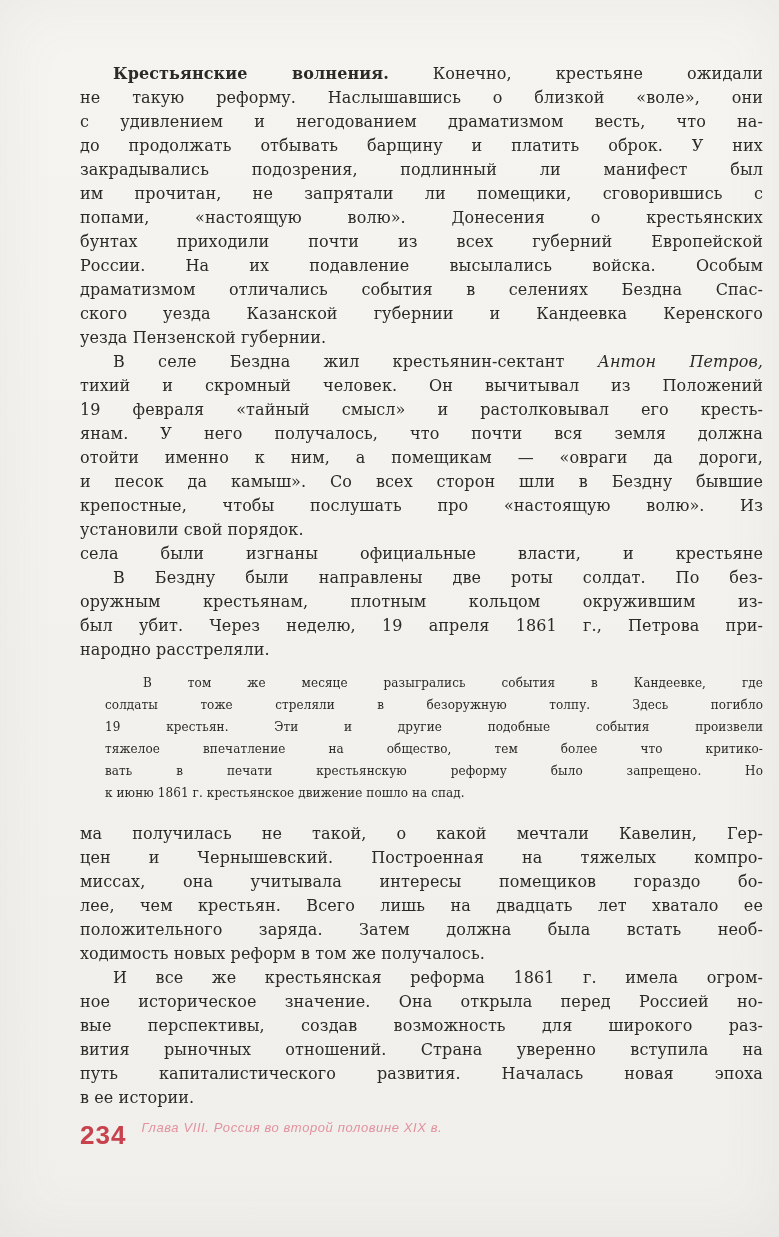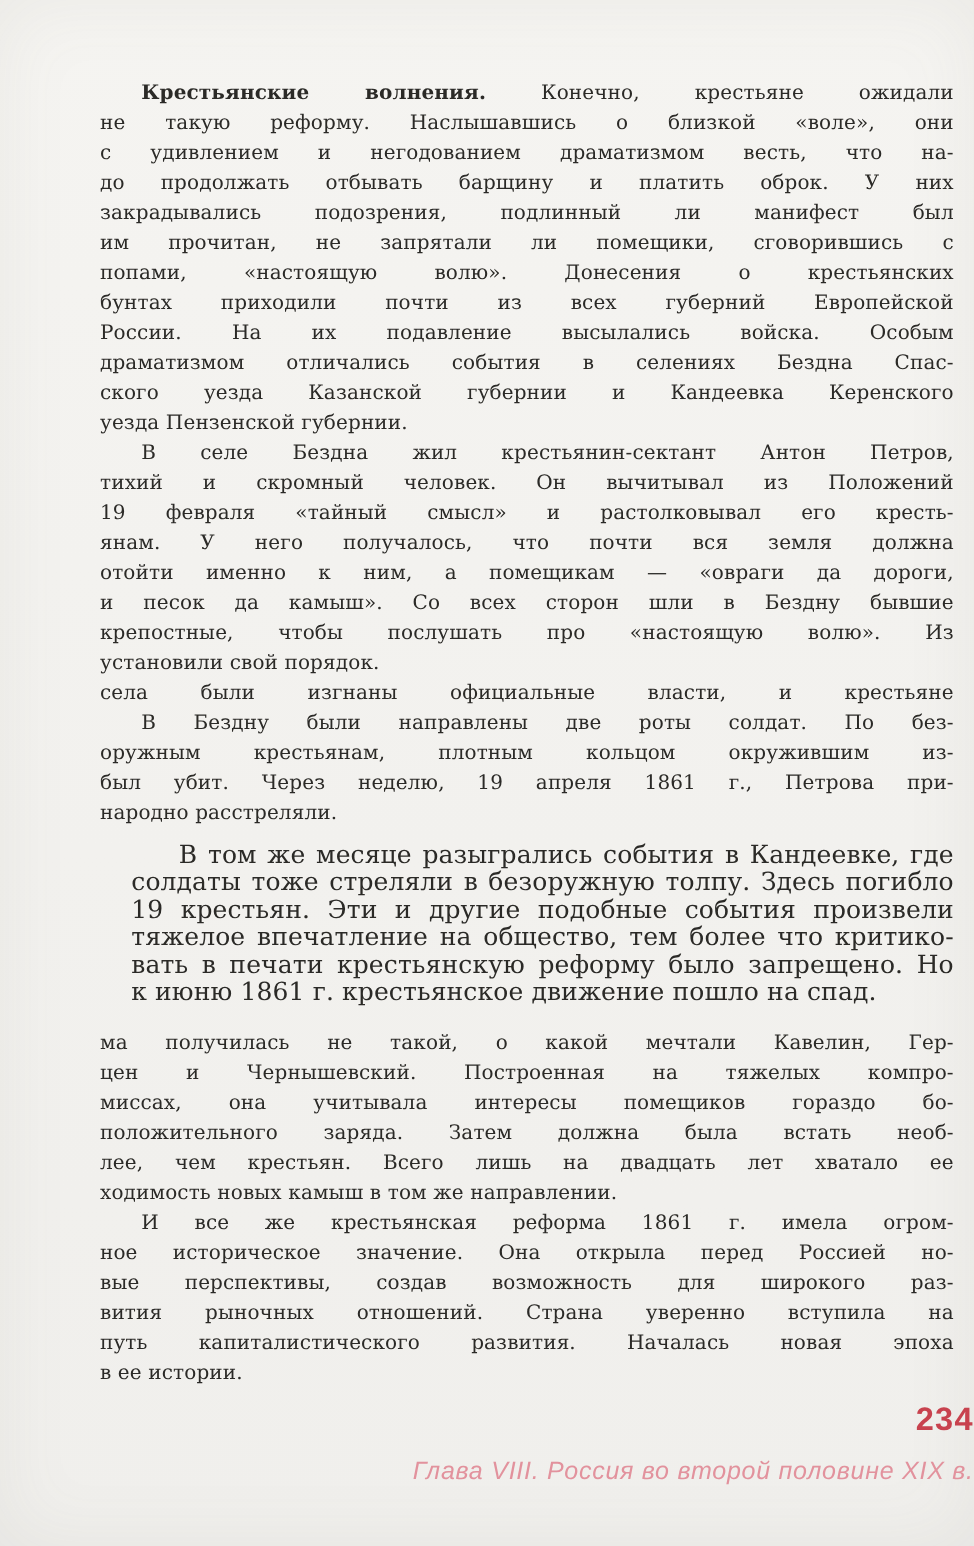--- a/index.html
+++ b/index.html
@@ -26,44 +26,43 @@
     text-align-last: justify;
     white-space: normal;
     letter-spacing: 0.1px;
   }
   .line.last { text-align-last: left; }
   .para.body .line.first { padding-left: 33px; }
   .para.inset {
     margin: 10px 0 18px 25px;
   }
   .para.inset .line {
-    font-size: 20px;
+    font-size: 12px;
     line-height: 22px;
   }
   .para.inset .line.first { padding-left: 38px; }
   .seg-bold { font-weight: bold; }
-  .seg-italic { }
+  .seg-italic { font-style: italic; }
   .page-footer {
     display: flex;
-    align-items: flex-end;
+    align-items: flex-start;
     gap: 15px;
     margin: 10px 0 0 80px;
-    flex-direction: column;
   }
   .page-number {
     font-family: "Liberation Sans", sans-serif;
     font-weight: bold;
     font-size: 26px;
     color: #c8424e;
     letter-spacing: 1px;
   }
   .chapter-title {
     font-family: "Liberation Sans", sans-serif;
     font-style: italic;
-    font-size: 20px;
+    font-size: 13px;
     color: #e2929d;
     letter-spacing: 0.6px;
   }
 </style>
 </head>
 <body>
 
 <div class="page">
   <div class="text-block" id="text-block">
       <div class="para body">
@@ -102,23 +101,23 @@
         <div class="line"><span>солдаты тоже стреляли в безоружную толпу. Здесь погибло</span></div>
         <div class="line"><span>19 крестьян. Эти и другие подобные события произвели</span></div>
         <div class="line"><span>тяжелое впечатление на общество, тем более что критико-</span></div>
         <div class="line"><span>вать в печати крестьянскую реформу было запрещено. Но</span></div>
         <div class="line last"><span>к июню 1861 г. крестьянское движение пошло на спад.</span></div>
       </div>
       <div class="para body">
         <div class="line"><span>ма получилась не такой, о какой мечтали Кавелин, Гер-</span></div>
         <div class="line"><span>цен и Чернышевский. Построенная на тяжелых компро-</span></div>
         <div class="line"><span>миссах, она учитывала интересы помещиков гораздо бо-</span></div>
+        <div class="line"><span>лее, чем крестьян. Всего лишь на двадцать лет хватало ее</span></div>
         <div class="line"><span>положительного заряда. Затем должна была встать необ-</span></div>
-        <div class="line"><span>лее, чем крестьян. Всего лишь на двадцать лет хватало ее</span></div>
-        <div class="line last"><span>ходимость новых камыш в том же направлении.</span></div>
+        <div class="line last"><span>ходимость новых реформ в том же получалось.</span></div>
       </div>
       <div class="para body">
         <div class="line first"><span>И все же крестьянская реформа 1861 г. имела огром-</span></div>
         <div class="line"><span>ное историческое значение. Она открыла перед Россией но-</span></div>
         <div class="line"><span>вые перспективы, создав возможность для широкого раз-</span></div>
         <div class="line"><span>вития рыночных отношений. Страна уверенно вступила на</span></div>
         <div class="line"><span>путь капиталистического развития. Началась новая эпоха</span></div>
         <div class="line last"><span>в ее истории.</span></div>
       </div>
     </div>

